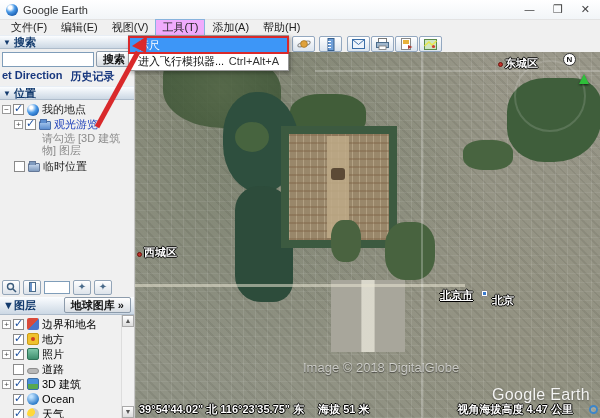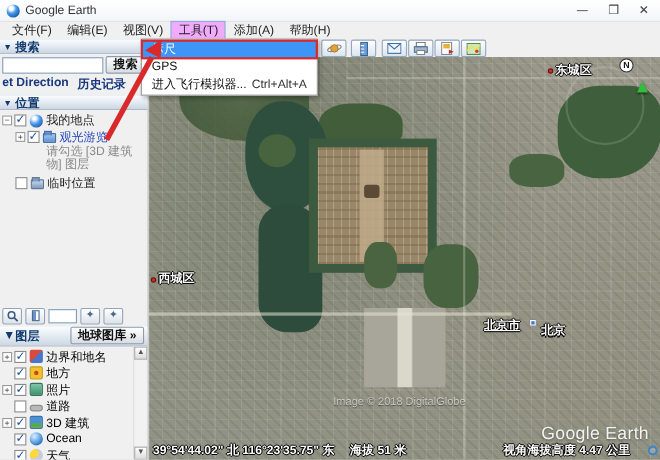--- a/index.html
+++ b/index.html
@@ -130,21 +130,21 @@
   .map-label { position:absolute; color:#fff; font-weight:bold; font-size:11px; white-space:nowrap;
     text-shadow:-1px 0 #000, 1px 0 #000, 0 -1px #000, 0 1px #000; }
   .red-dot { position:absolute; width:5px; height:5px; background:#c03028; border:1px solid #6e140f; border-radius:50%; }
   .poi-box { position:absolute; width:7px; height:7px; background:#fff; border-radius:1px; border:1px solid #888; }
   .poi-box::after { content:""; position:absolute; left:1px; top:1px; width:3px; height:3px; background:#3a7bd0; }
   .compass { position:absolute; width:13px; height:13px; background:#fff; border:1px solid #333;
     border-radius:50%; color:#111; font-size:8px; font-weight:bold; text-align:center; line-height:12px; }
   .green-arrow { position:absolute; width:0; height:0; border-left:5px solid transparent;
     border-right:5px solid transparent; border-bottom:10px solid #2fbf3a;
     filter:drop-shadow(0 1px 1px rgba(0,0,0,.7)); }
-  .watermark { position:absolute; color:rgba(255,255,255,.6); font-size:10px;
+  .watermark { position:absolute; color:rgba(255,255,255,.6); font-size:13px;
     text-shadow:0 1px 1px rgba(0,0,0,.5); }
   .ge-wordmark { position:absolute; right:10px; bottom:14px; color:rgba(255,255,255,.92);
     font-size:16px; letter-spacing:.3px; text-shadow:0 1px 2px rgba(0,0,0,.45); }
   .statusbar { position:absolute; left:4px; right:2px; bottom:1px; display:flex; align-items:center;
     color:#fff; font-weight:bold; font-size:11px;
     text-shadow:-1px 0 #000, 1px 0 #000, 0 -1px #000, 0 1px #000; white-space:nowrap; }
   .statusbar .seg { margin-right:14px; }
   .statusbar .seg.eye { margin-left:auto; margin-right:16px; }
   .stream-ring { width:9px; height:9px; border:2px solid #3d85c8; border-radius:50%; flex:0 0 auto;
     background:rgba(255,255,255,.2); }
@@ -393,24 +393,20 @@
     </div>
   </div>
 </div>
 
 <div class="dropdown">
   <div class="dd-item highlighted">
     <span>标尺</span>
     <span class="sc"></span>
   </div>
   <div class="dd-item">
-    <span>GPS</span>
-    <span class="sc"></span>
-  </div>
-  <div class="dd-item">
     <span>进入飞行模拟器...</span>
     <span class="sc">Ctrl+Alt+A</span>
   </div>
 </div>
 
 <div class="annot">
   <svg width="600" height="418" viewBox="0 0 600 418">
     <line x1="97" y1="127" x2="138" y2="52" stroke="#d9292b" stroke-width="5"></line>
     <polygon points="147,36 146,53 132,46" fill="#d9292b"></polygon>
   </svg>

